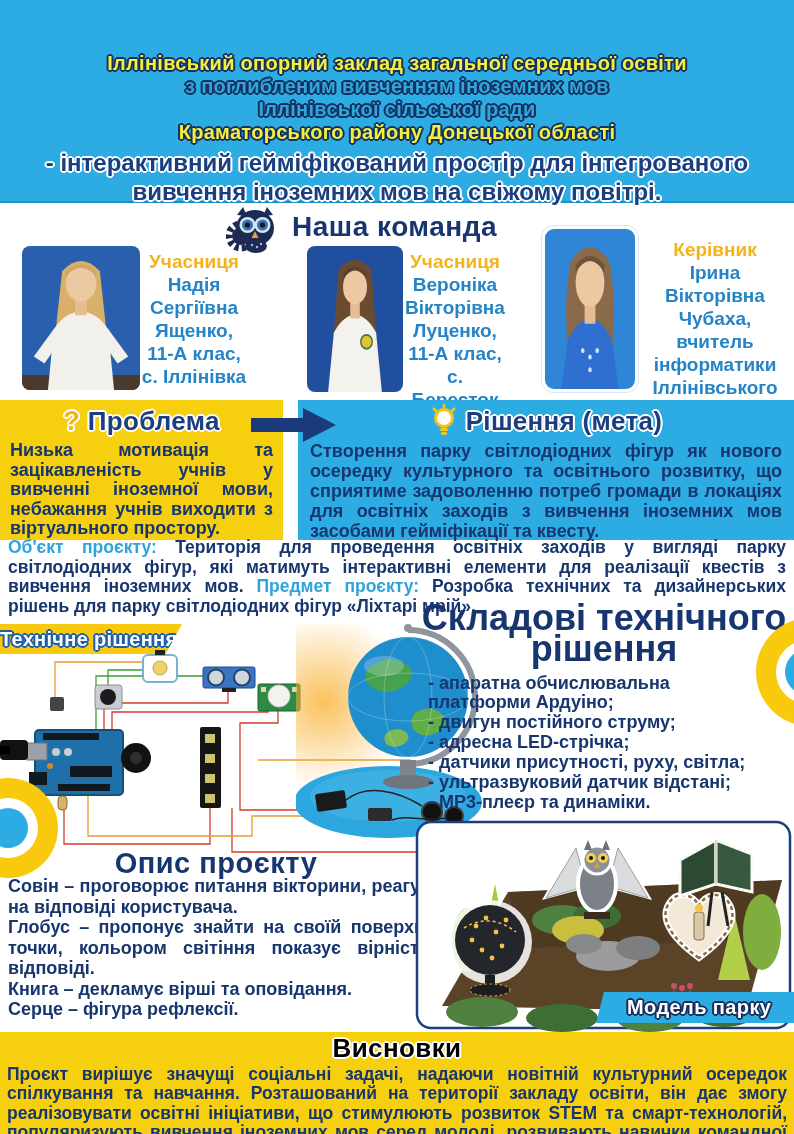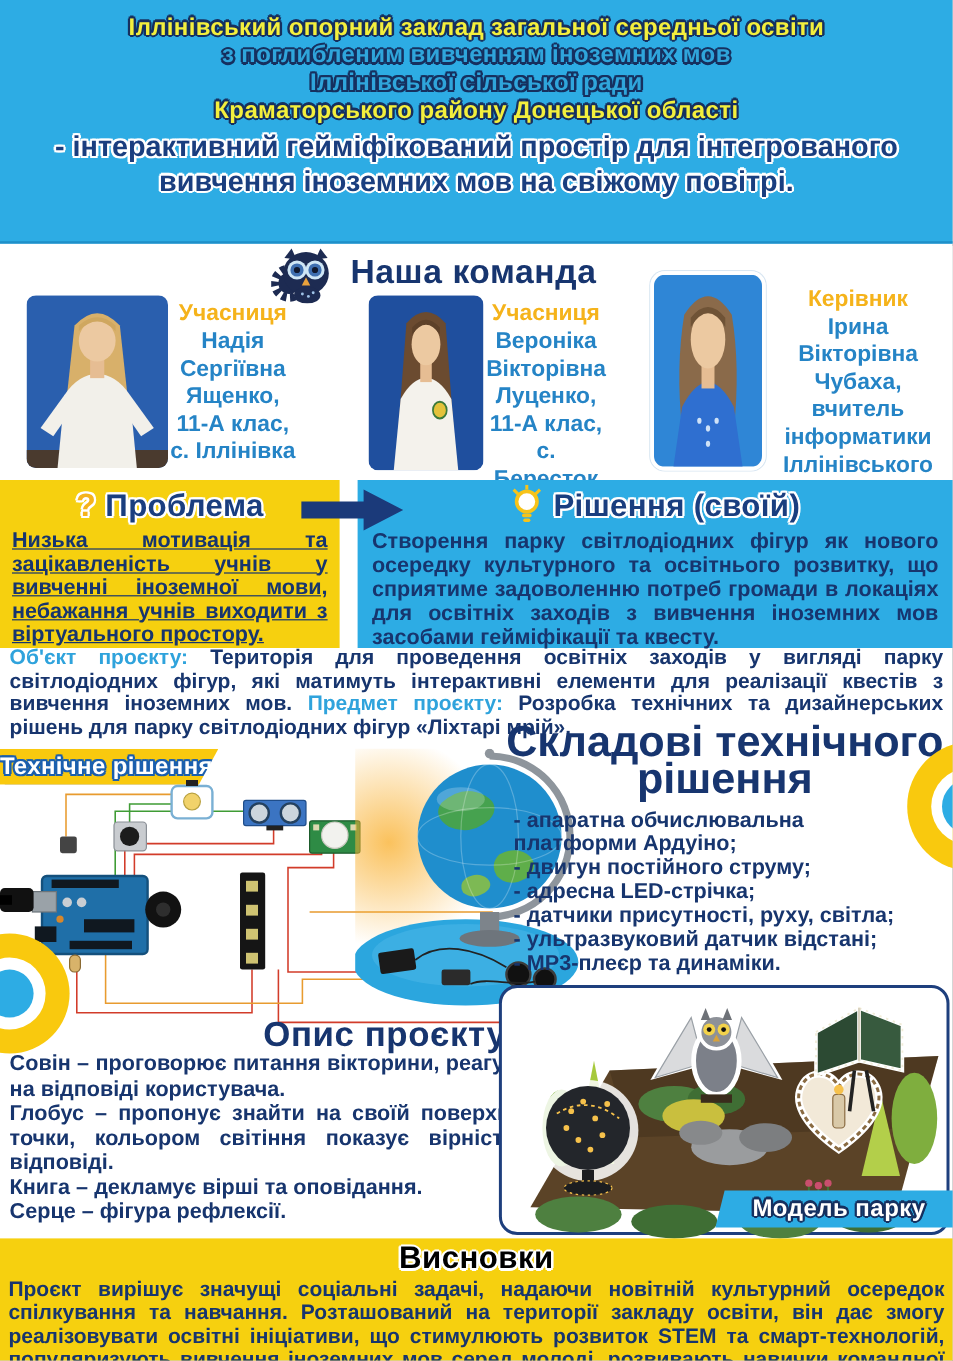--- a/index.html
+++ b/index.html
@@ -10,21 +10,21 @@
     font-family:"Liberation Sans", sans-serif; font-weight:bold;
   }
   
   .olw { text-shadow:2px 0 #fff,-2px 0 #fff,0 2px #fff,0 -2px #fff,1.4px 1.4px #fff,-1.4px 1.4px #fff,1.4px -1.4px #fff,-1.4px -1.4px #fff; }
   .oln { text-shadow:2px 0 #16305f,-2px 0 #16305f,0 2px #16305f,0 -2px #16305f,1.4px 1.4px #16305f,-1.4px 1.4px #16305f,1.4px -1.4px #16305f,-1.4px -1.4px #16305f; }
   .olb { text-shadow:2px 0 #1b5fae,-2px 0 #1b5fae,0 2px #1b5fae,0 -2px #1b5fae,1.4px 1.4px #1b5fae,-1.4px 1.4px #1b5fae,1.4px -1.4px #1b5fae,-1.4px -1.4px #1b5fae; }
   
   .header { position:absolute; left:0; top:0; width:794px; height:203px;
     background:#2dace4; border-bottom:2px solid #1f8fc8; text-align:center; }
   .school-line { font-size:20px; line-height:23px; letter-spacing:.3px; }
-  .school-lines { padding-top:12px; }
+  .school-lines { padding-top:12px;margin-top:40px; }
   .lemon { color:#f3ef3d; }
   .cyanline { color:#2fa5db; }
   .project-title { margin-top:7px; font-size:28px; color:#1a3e7f; letter-spacing:.3px; }
   .project-subtitle { margin-top:4px; font-size:24px; line-height:29px; color:#1a3e7f; width:790px; margin-left:2px; }
   
   .team { position:absolute; left:0; top:205px; width:794px; height:195px; background:#fff; }
   .team-title { position:absolute; left:292px; top:6px; font-size:28px; color:#17356f; letter-spacing:.5px; }
   .owl-logo { position:absolute; left:226px; top:0px; width:54px; height:48px; }
   .photo { position:absolute; border-radius:8px; overflow:hidden; }
   .photo svg { display:block; width:100%; height:100%; }
@@ -37,21 +37,21 @@
   .mtext1 { left:140px; top:45px; width:108px; }
   .mtext2 { left:404px; top:45px; width:102px; }
   .mtext3 { left:640px; top:33px; width:150px; }
   
   .boxes { position:absolute; left:0; top:400px; width:794px; height:140px; }
   .problem-box { position:absolute; left:0; top:0; width:283px; height:140px; background:#f6d00f; }
   .solution-box { position:absolute; left:298px; top:0; width:496px; height:140px; background:#2dace4; }
   .box-title-row { display:flex; justify-content:center; align-items:center; gap:8px; margin-top:3px; height:36px; }
   .box-title { font-size:26px; color:#1a3e7f; letter-spacing:.3px; }
   .q-icon { font-size:27px; color:#f5b31b; }
-  .problem-box .body { padding:2px 10px 0 10px; font-size:18px; line-height:19.5px; color:#17356e; text-align:justify;text-decoration:underline; }
+  .problem-box .body { padding:2px 10px 0 10px; font-size:18px; line-height:19.5px; color:#17356e; text-align:justify; }
   .solution-box .body { padding:2px 12px 0 12px; font-size:18px; line-height:20px; color:#17356e; text-align:justify; }
   .arrow-icon { position:absolute; left:251px; top:6px; width:86px; height:38px; }
   .bulb-icon { width:28px; height:34px; }
   
   .objsub { position:absolute; left:8px; top:538px; width:778px; font-size:17.5px; line-height:19.5px; color:#17356e; text-align:justify; }
   .objsub .lbl { color:#2fa3dc; }
   
   .tech-banner { position:absolute; left:0; top:624px; width:182px; height:30px;
     background:#f9c90e; clip-path:polygon(0 0,100% 0,91% 100%,0 100%);
     filter:drop-shadow(4px 3px 0 rgba(27,42,94,.85));
@@ -66,21 +66,21 @@
   .comp-list p { margin:0 0 1px 0; }
   
   .ring { position:absolute; border-radius:50%; }
   .ring-right-outer { left:756px; top:618px; width:108px; height:108px; background:#f9c90e; }
   .ring-right-mid { left:776px; top:640px; width:64px; height:64px; background:#fff; }
   .ring-right-core { left:785px; top:649px; width:46px; height:46px; background:#2dace4; }
   .ring-left-outer { left:-42px; top:778px; width:100px; height:100px; background:#f9c90e; }
   .ring-left-mid { left:-22px; top:798px; width:60px; height:60px; background:#fff; }
   .ring-left-core { left:-12px; top:808px; width:40px; height:40px; background:#2dace4; }
   
-  .desc-title { position:absolute; left:10px; top:847px; width:412px; text-align:right;
+  .desc-title { position:absolute; left:10px; top:847px; width:412px; text-align:center;
     font-size:29px; color:#17356f; letter-spacing:.5px; }
   .desc-body { position:absolute; left:8px; top:876px; width:422px;
     font-size:18px; line-height:20.5px; color:#17356e; text-align:justify; }
   .desc-body p { margin:0; }
   
   .model-panel { position:absolute; left:412px; top:820px; width:382px; height:214px; }
   .model-label { position:absolute; left:188px; top:172px; width:198px; height:31px;
     background:#2dace4; transform:skewX(-14deg); display:flex; align-items:center; justify-content:center; }
   .model-label span { transform:skewX(14deg); color:#fff; font-size:20px; letter-spacing:.4px; }
   
@@ -194,21 +194,21 @@
         <span class="bulb-icon">
           <svg viewBox="0 0 28 34" width="28" height="34">
             <line x1="3" y1="4" x2="7" y2="8" stroke="#f7c31a" stroke-width="2.5"></line>
             <line x1="25" y1="4" x2="21" y2="8" stroke="#f7c31a" stroke-width="2.5"></line>
             <line x1="14" y1="0" x2="14" y2="4" stroke="#f7c31a" stroke-width="2.5"></line>
             <circle cx="14" cy="14" r="8.5" fill="#fff" stroke="#f7c31a" stroke-width="3"></circle>
             <rect x="10" y="24" width="8" height="3" rx="1.5" fill="#f7c31a"></rect>
             <rect x="11" y="28" width="6" height="3" rx="1.5" fill="#f7c31a"></rect>
           </svg>
         </span>
-        <span class="box-title olw">Рішення (своїй)</span>
+        <span class="box-title olw">Рішення (мета)</span>
       </div>
       <div class="body">Створення парку світлодіодних фігур як нового осередку культурного та освітнього розвитку, що сприятиме задоволенню потреб громади в локаціях для освітніх заходів з вивчення іноземних мов засобами гейміфікації та квесту.</div>
     </div>
     <span class="arrow-icon">
       <svg viewBox="0 0 86 38" width="86" height="38">
         <polygon points="0,12 52,12 52,2 85,19 52,36 52,26 0,26" fill="#1b3a7a"></polygon>
       </svg>
     </span>
   </div>
 

